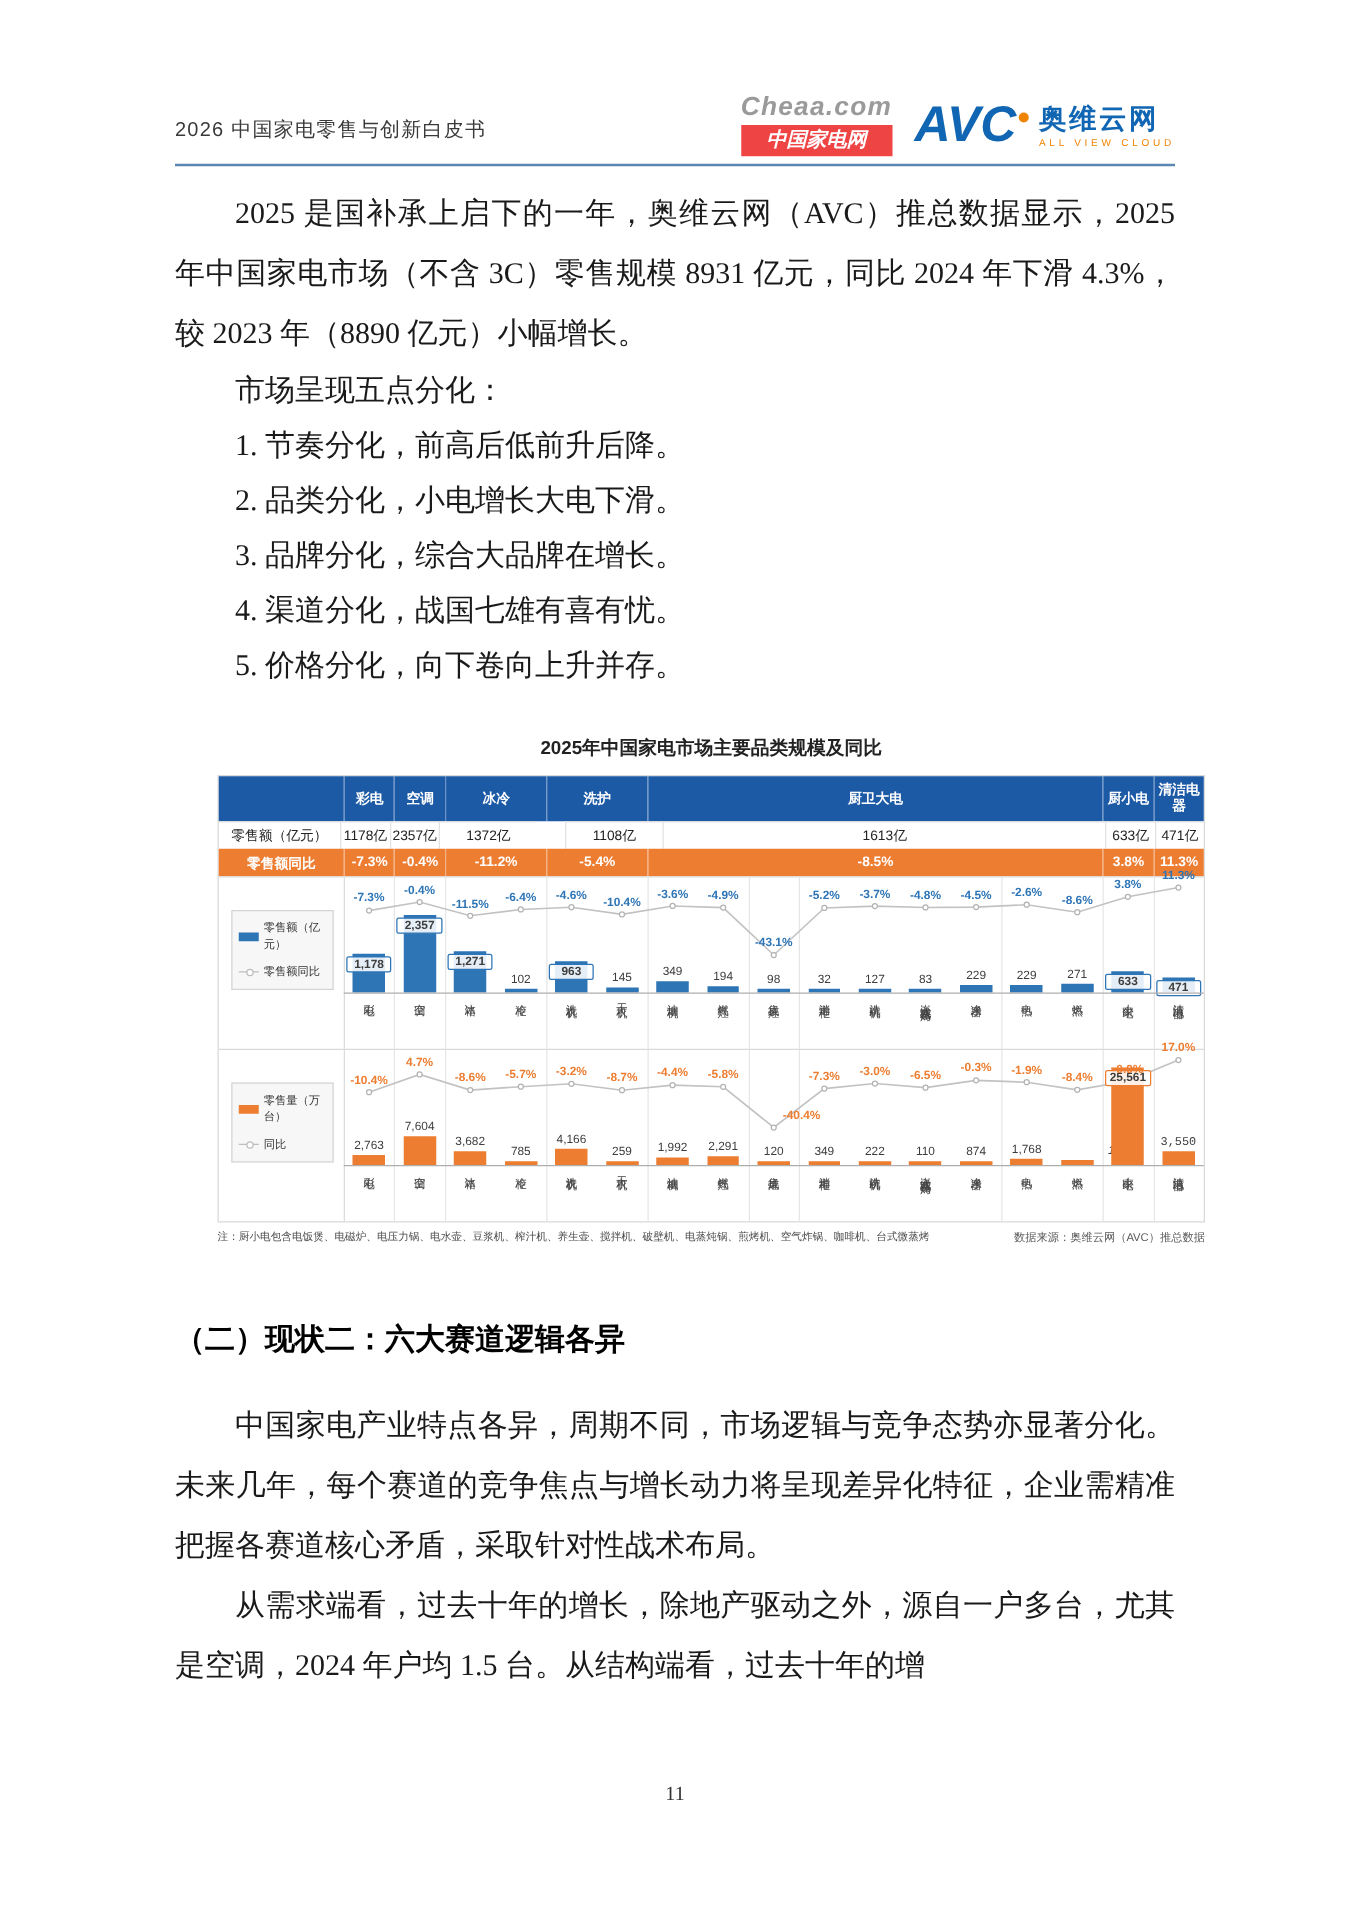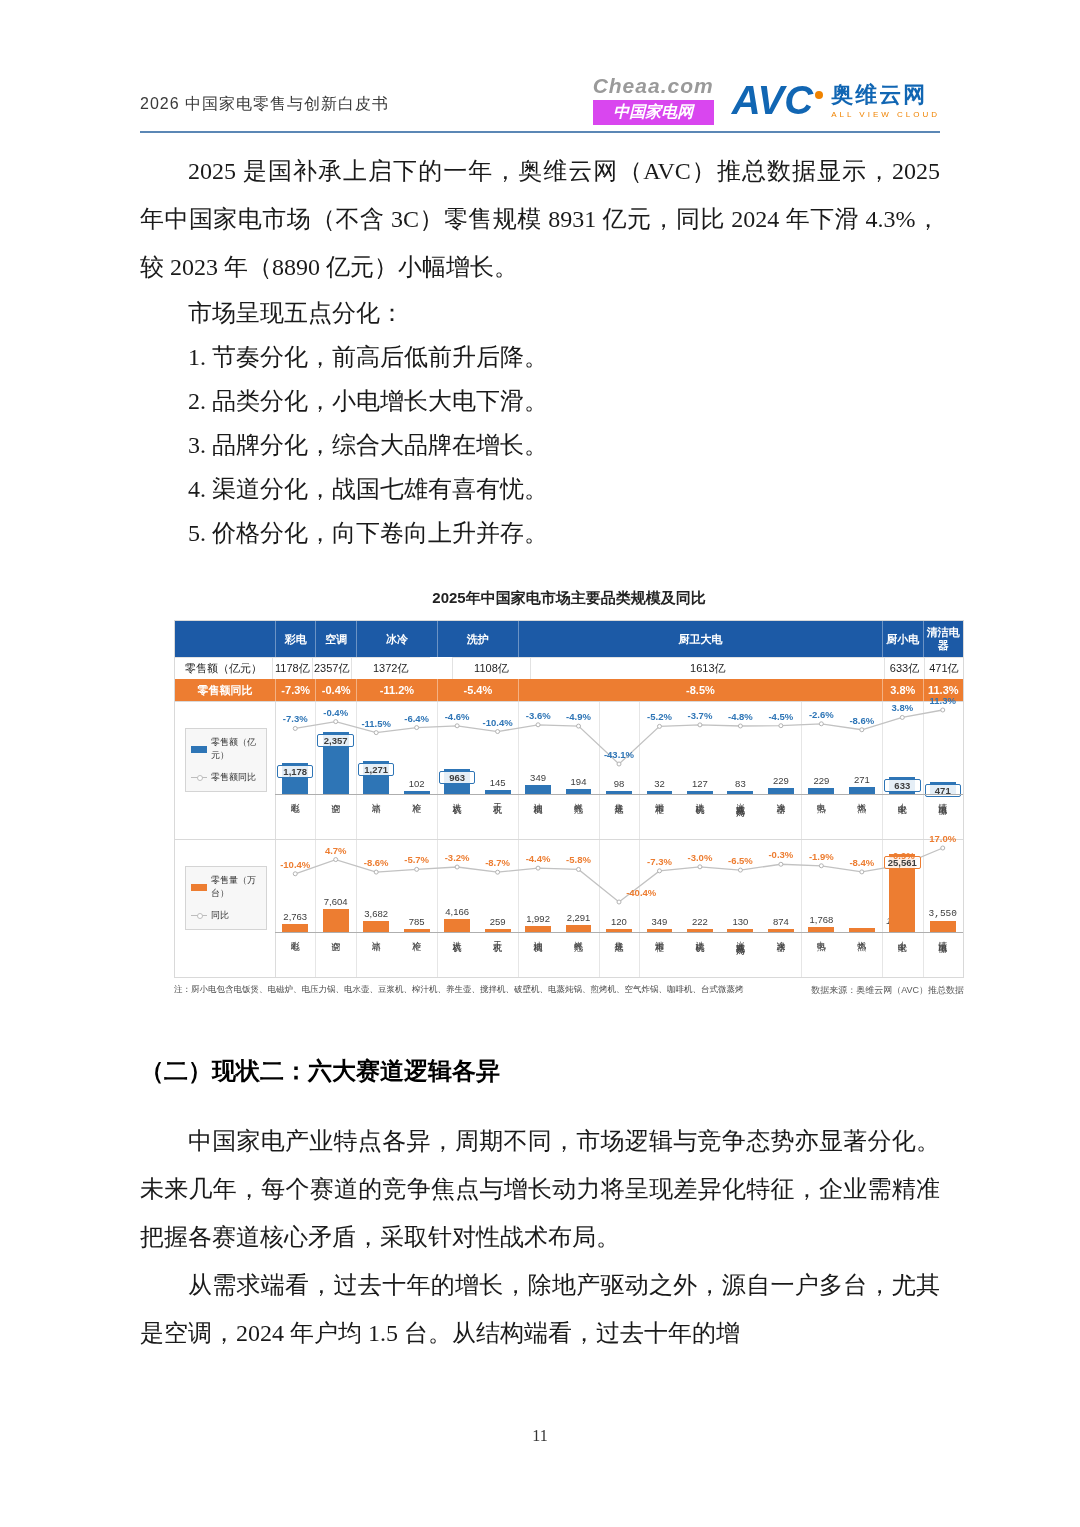--- a/index.html
+++ b/index.html
@@ -8,21 +8,21 @@
     width:1080px; height:1527px; margin:0 auto; background:#fff;
     font-family:"Liberation Serif","DejaVu Serif",serif;
     color:#1a1a1a; position:relative; overflow:hidden;
   }
   
   .hdr { padding:74px 140px 0 140px; display:flex; justify-content:space-between; align-items:flex-end; }
   .doc-title { font-family:"Liberation Sans","DejaVu Sans",sans-serif; font-size:16px; color:#3a3a3a; padding-bottom:10px; letter-spacing:1px; }
   .logos { display:flex; align-items:center; gap:18px; }
   .cheaa { text-align:center;font-style:italic; }
   .cheaa-top { font-family:"Liberation Sans",sans-serif; font-weight:bold; font-size:21px; color:#9a9a9a; letter-spacing:1px; }
-  .cheaa-red { background:#d946ef; color:#fff; font-family:"Liberation Sans",sans-serif; font-weight:bold; font-size:16px; padding:2px 7px; margin-top:2px; }
+  .cheaa-red { background:#ef4444; color:#fff; font-family:"Liberation Sans",sans-serif; font-weight:bold; font-size:16px; padding:2px 7px; margin-top:2px; }
   .avc { display:flex; align-items:center; gap:8px; }
   .avc-mark { font-family:"Liberation Sans",sans-serif; font-style:italic; font-weight:bold; font-size:40px; color:#1166b3; line-height:1; position:relative; }
   .avc-mark::after { content:""; display:inline-block; width:8px; height:8px; border-radius:50%; background:#f08300; margin-left:2px; vertical-align:super; }
   .avc-txt { display:flex; flex-direction:column; }
   .avc-name { font-family:"Liberation Sans",sans-serif; font-weight:bold; font-size:22px; color:#1166b3; letter-spacing:2px; }
   .avc-sub { font-family:"Liberation Sans",sans-serif; font-size:8px; color:#f08300; letter-spacing:3px; text-align:right; }
   .divider { margin:6px 140px 0 140px; border:0; border-top:2px solid #5b87b5; }
   
   .content { padding:14px 140px 0 140px; }
   .para { font-size:24px; line-height:48px; text-align:justify; text-indent:2em; }
@@ -371,21 +371,21 @@
             <div class="catlab" style="left: 464.235px; width: 40.4706px; top: 94px; height: 44px;">
               <span>消毒柜</span>
             </div>
             <div class="bar" style="left: 511.991px; width: 25.9012px; top: 89px; height: 3px; background: rgb(237, 125, 49);"></div>
             <div class="bval" style="left: 500.706px; width: 48.4706px; top: 76px;">222</div>
             <div class="pct" style="left: 498.706px; width: 52.4706px; top: 11.8153px; color: rgb(237, 125, 49);">-3.0%</div>
             <div class="catlab" style="left: 504.706px; width: 40.4706px; top: 94px; height: 44px;">
               <span>洗碗机</span>
             </div>
             <div class="bar" style="left: 552.461px; width: 25.9012px; top: 89px; height: 3px; background: rgb(237, 125, 49);"></div>
-            <div class="bval" style="left: 541.176px; width: 48.4706px; top: 76px;">130</div>
+            <div class="bval" style="left: 541.176px; width: 48.4706px; top: 76px;">110</div>
             <div class="pct" style="left: 539.176px; width: 52.4706px; top: 15.108px; color: rgb(237, 125, 49);">-6.5%</div>
             <div class="catlab" style="left: 545.176px; width: 40.4706px; top: 94px; height: 44px;">
               <span>嵌入式微蒸烤</span>
             </div>
             <div class="bar" style="left: 592.932px; width: 25.9012px; top: 89px; height: 3px; background: rgb(237, 125, 49);"></div>
             <div class="bval" style="left: 581.647px; width: 48.4706px; top: 76px;">874</div>
             <div class="pct" style="left: 579.647px; width: 52.4706px; top: 9.27526px; color: rgb(237, 125, 49);">-0.3%</div>
             <div class="catlab" style="left: 585.647px; width: 40.4706px; top: 94px; height: 44px;">
               <span>净水器</span>
             </div>

